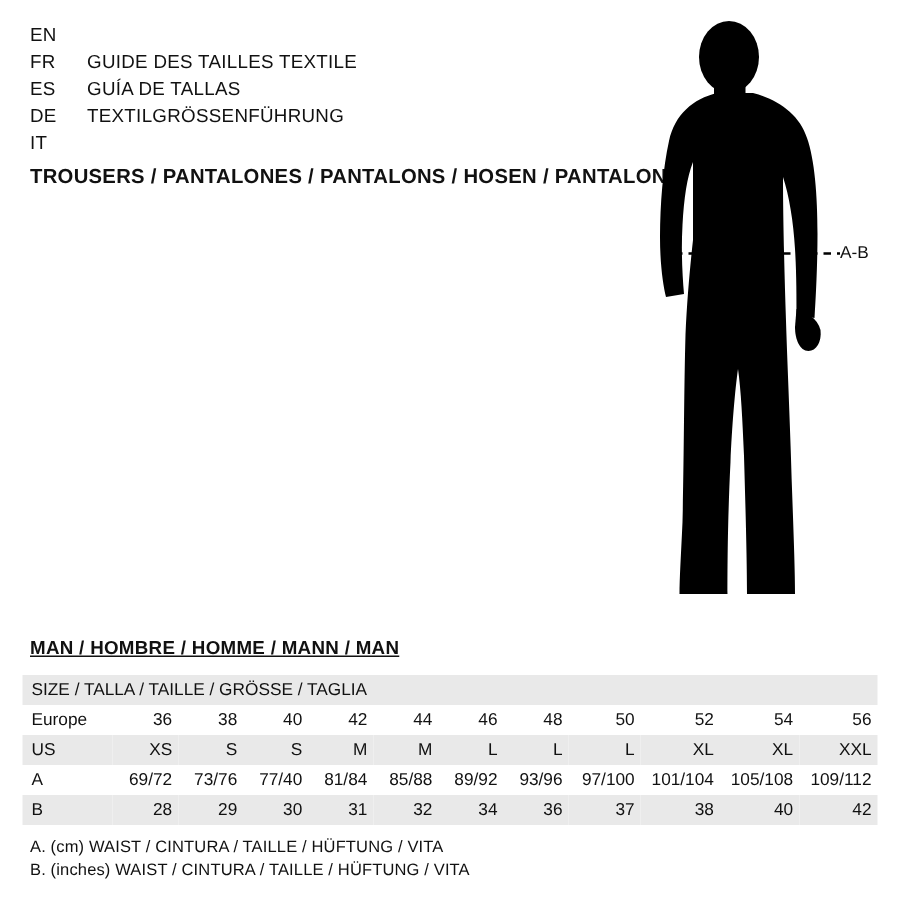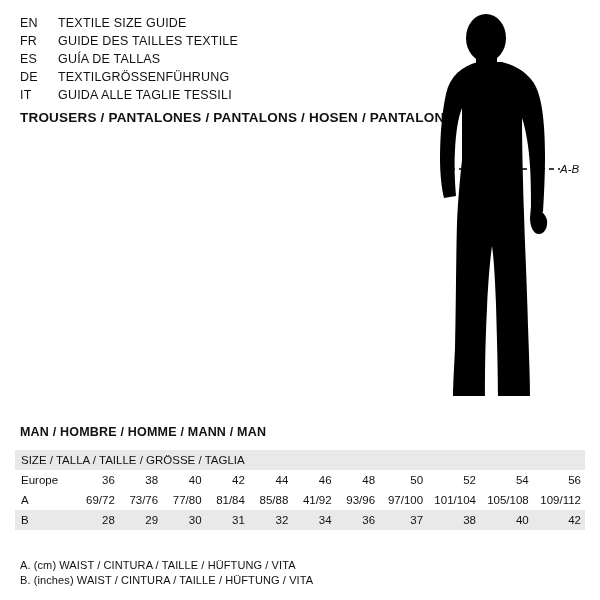--- a/index.html
+++ b/index.html
@@ -69,32 +69,32 @@
     position: absolute;
     left: 0;
     top: 0;
   }
   .ab-label {
     position: absolute;
     left: 160px;
     top: 155px;
     font-size: 11.5px;
     color: #111;
-    font-style: italic;
   }
 
   
   .man-title {
     position: absolute;
     left: 20px;
     top: 425px;
     font-size: 12.5px;
     font-weight: bold;
     letter-spacing: 0.2px;
     color: #111;
+    text-decoration: underline;
   }
 
   table.size-table {
     position: absolute;
     left: 15px;
     top: 450px;
     width: 570px;
     border-collapse: collapse;
     font-size: 11.5px;
   }
@@ -130,37 +130,35 @@
   }
 </style>
 </head>
 <body>
 
 <div class="page">
 
   <div class="lang-block">
     <div class="lang-row">
       <span class="lang-code">EN</span>
-      <span class="lang-text">TEXTILE SIZE GUIDE</span>
     </div>
     <div class="lang-row">
       <span class="lang-code">FR</span>
       <span class="lang-text">GUIDE DES TAILLES TEXTILE</span>
     </div>
     <div class="lang-row">
       <span class="lang-code">ES</span>
       <span class="lang-text">GUÍA DE TALLAS</span>
     </div>
     <div class="lang-row">
       <span class="lang-code">DE</span>
       <span class="lang-text">TEXTILGRÖSSENFÜHRUNG</span>
     </div>
     <div class="lang-row">
       <span class="lang-code">IT</span>
-      <span class="lang-text">GUIDA ALLE TAGLIE TESSILI</span>
     </div>
   </div>
 
   <div class="section-title">TROUSERS / PANTALONES / PANTALONS / HOSEN / PANTALONI</div>
 
   <div class="figure-wrap">
     <svg class="figure-svg" width="200" height="400" viewBox="0 0 200 400">
 
       <ellipse cx="86" cy="30" rx="20" ry="24" fill="#000"></ellipse>
 
@@ -216,28 +214,42 @@
         <td class="val">40</td>
         <td class="val">42</td>
         <td class="val">44</td>
         <td class="val">46</td>
         <td class="val">48</td>
         <td class="val">50</td>
         <td class="val">52</td>
         <td class="val">54</td>
         <td class="val">56</td>
       </tr>
+      <tr class="shade">
+        <td class="label">US</td>
+        <td class="val">XS</td>
+        <td class="val">S</td>
+        <td class="val">S</td>
+        <td class="val">M</td>
+        <td class="val">M</td>
+        <td class="val">L</td>
+        <td class="val">L</td>
+        <td class="val">L</td>
+        <td class="val">XL</td>
+        <td class="val">XL</td>
+        <td class="val">XXL</td>
+      </tr>
       <tr>
         <td class="label">A</td>
         <td class="val">69/72</td>
         <td class="val">73/76</td>
-        <td class="val">77/80</td>
+        <td class="val">77/40</td>
         <td class="val">81/84</td>
         <td class="val">85/88</td>
-        <td class="val">41/92</td>
+        <td class="val">89/92</td>
         <td class="val">93/96</td>
         <td class="val">97/100</td>
         <td class="val">101/104</td>
         <td class="val">105/108</td>
         <td class="val">109/112</td>
       </tr>
       <tr class="shade">
         <td class="label">B</td>
         <td class="val">28</td>
         <td class="val">29</td>

